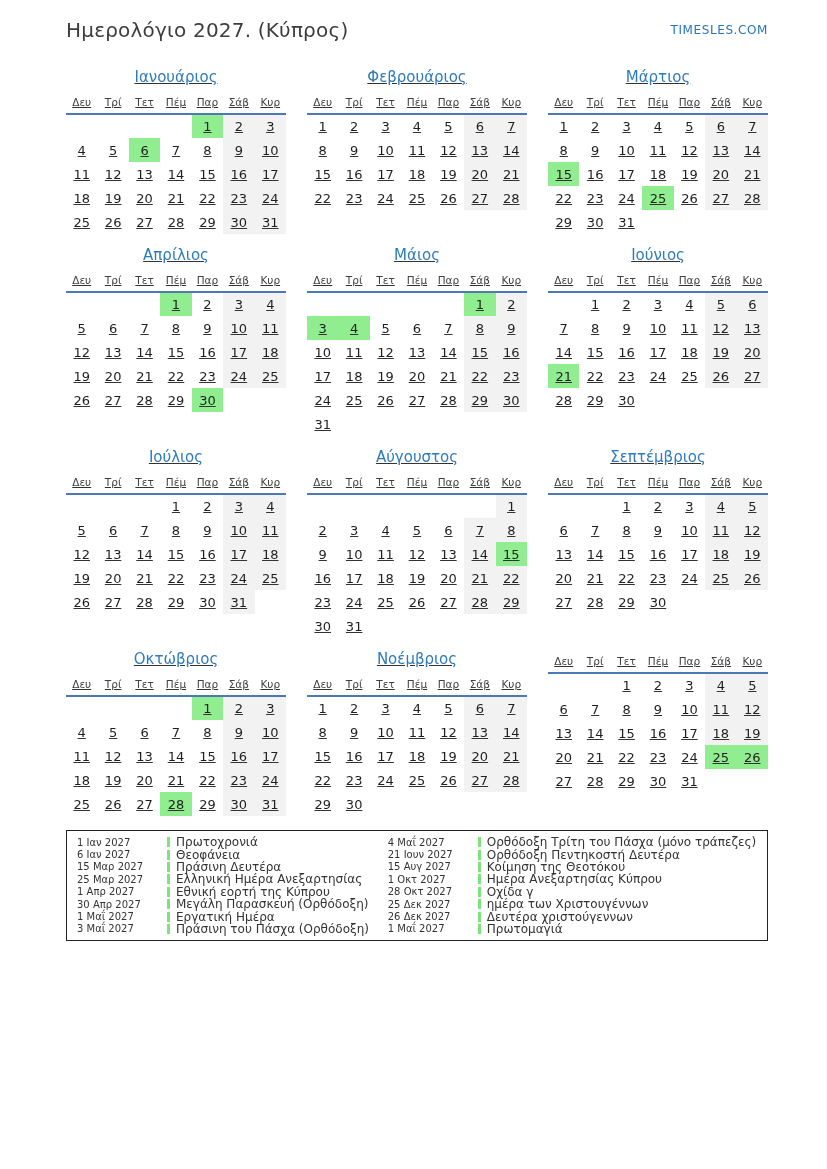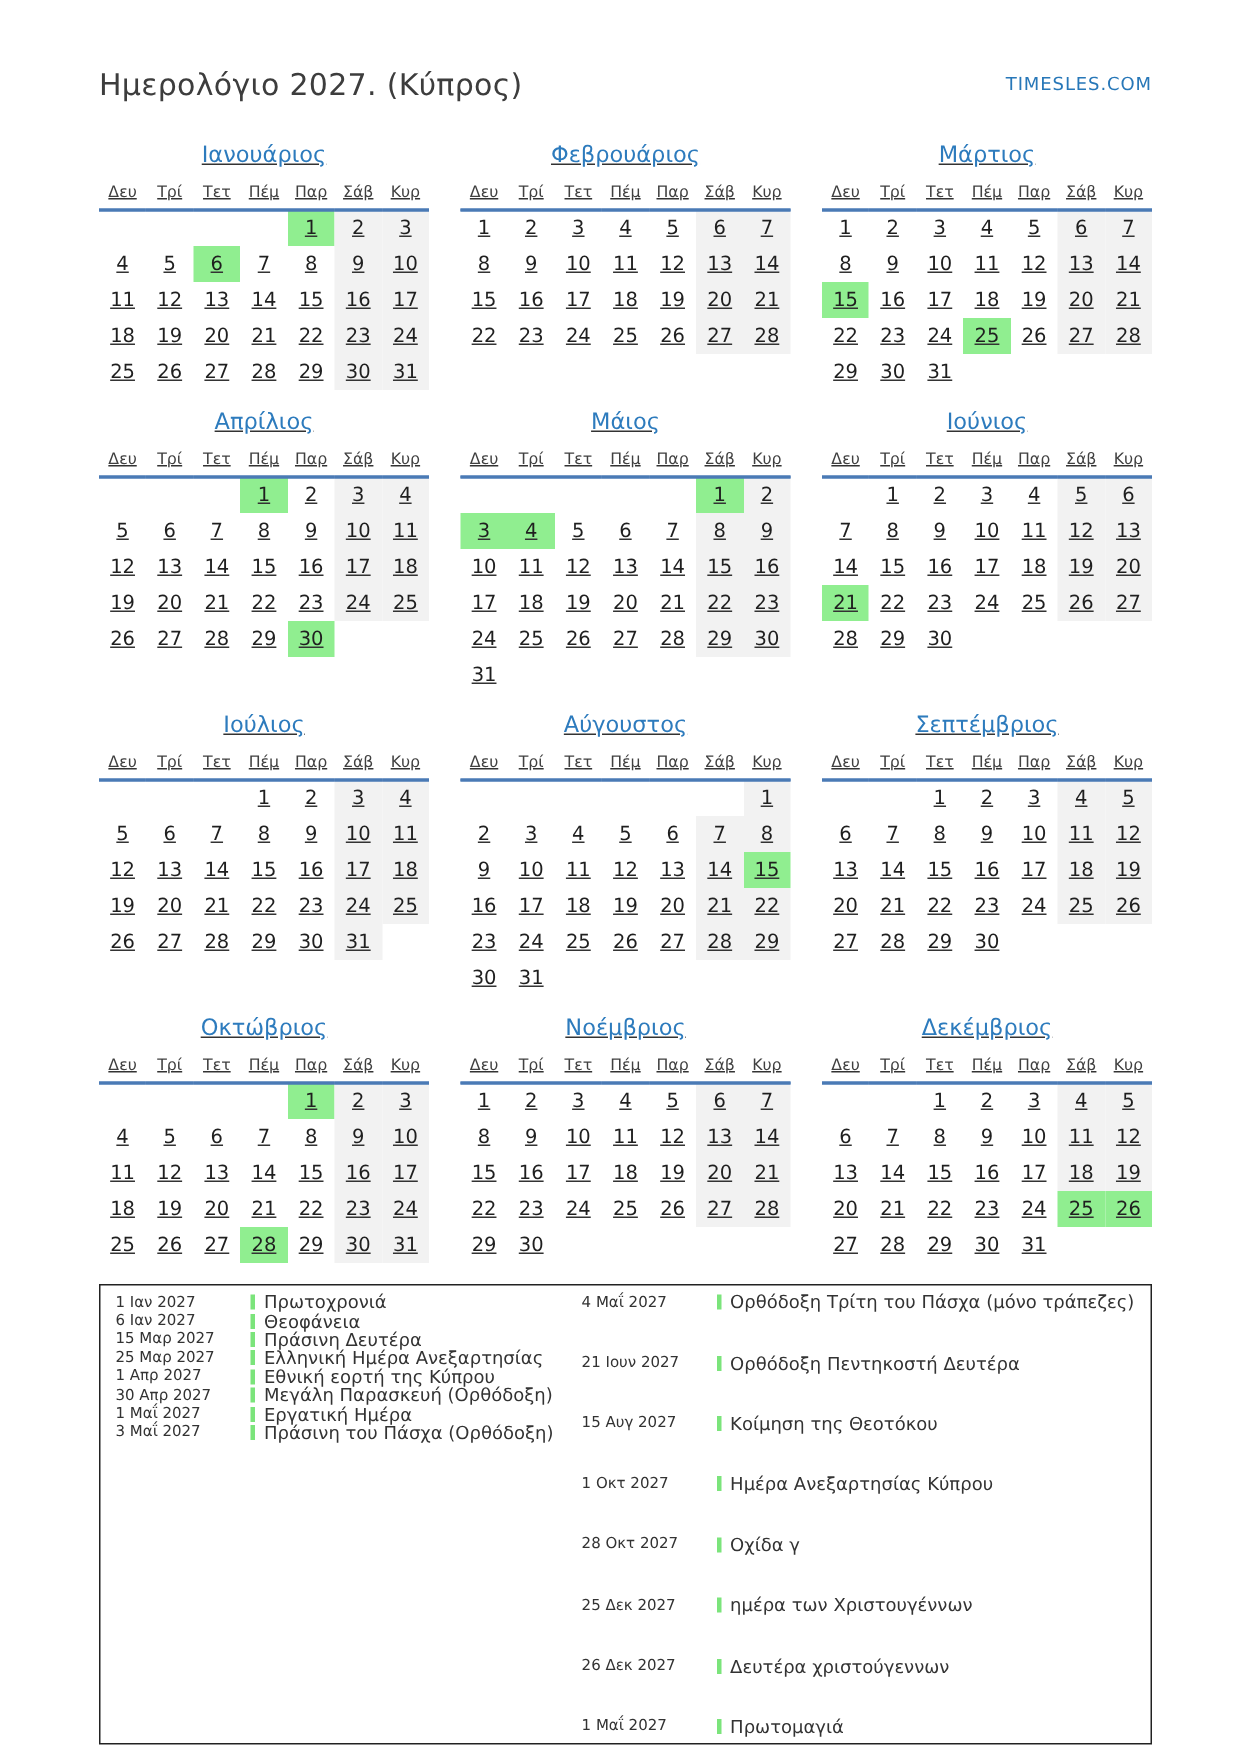--- a/index.html
+++ b/index.html
@@ -6,21 +6,21 @@
   html,body { background:#ffffff; }
   body {
     width:827px; height:1169px;
     font-family:"DejaVu Sans","Liberation Sans",sans-serif;
     color:#333;
     overflow:hidden;
   }
   .page { position:relative; width:827px; height:1169px; padding:18px 59px 0 66px; background:#fff; }
 
   
-  .header { display:flex; justify-content:space-between; align-items:flex-start; margin-bottom:26px;margin-top:26px; }
+  .header { display:flex; justify-content:space-between; align-items:flex-start; margin-bottom:26px; }
   .page-title { font-size:20px; font-weight:400; color:#3d3d3d; letter-spacing:0.2px; }
   .site-link { font-size:12px; color:#2777b8; text-decoration:none; letter-spacing:0.6px; margin-top:5px; }
 
   
   .months-grid {
     display:grid;
     grid-template-columns:repeat(3,220px);
     column-gap:21px;
     row-gap:12px;
     align-items:start;
@@ -43,21 +43,21 @@
   
   .legend {
     margin-top:14px;
     border:1px solid #222;
     padding:5px 6px 5px 10px;
     display:flex;
     width:702px;
   }
   .legend-col { display:flex; flex-direction:column; }
   .legend-col.left  { width:313px; }
-  .legend-col.right { width:376px;gap:28px; }
+  .legend-col.right { width:376px; }
   .legend-item { display:flex; align-items:center; height:12.4px; }
   .legend-date { width:90px; font-size:10px; color:#333; flex:0 0 90px; }
   .legend-bar  { width:3px; height:10px; background:#7be47b; margin-right:6px; flex:0 0 3px; }
   .legend-name { font-size:12px; color:#333; white-space:nowrap; }
 </style>
 </head>
 <body>
 
 <div class="page">
 
@@ -763,21 +763,20 @@
               <td></td>
               <td></td>
               <td></td>
               <td></td>
               <td></td>
             </tr>
           </tbody>
         </table>
       </div>
       <div class="month">
-        <div class="month-title">Δεκέμβριος</div>
         <table class="month-table">
           <thead>
             <tr>
               <th>Δευ</th>
               <th>Τρί</th>
               <th>Τετ</th>
               <th>Πέμ</th>
               <th>Παρ</th>
               <th>Σάβ</th>
               <th>Κυρ</th>

